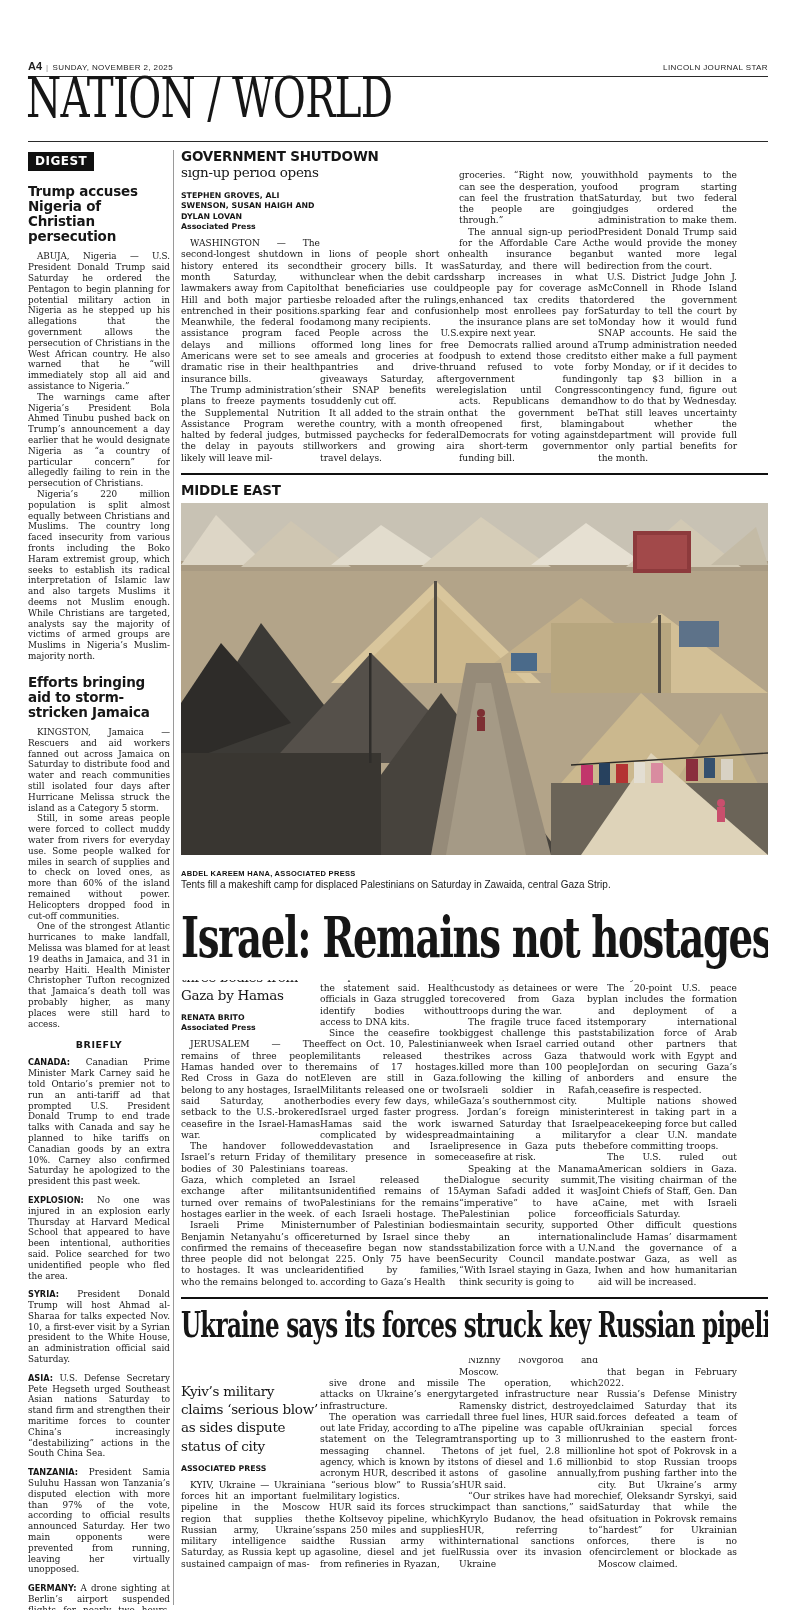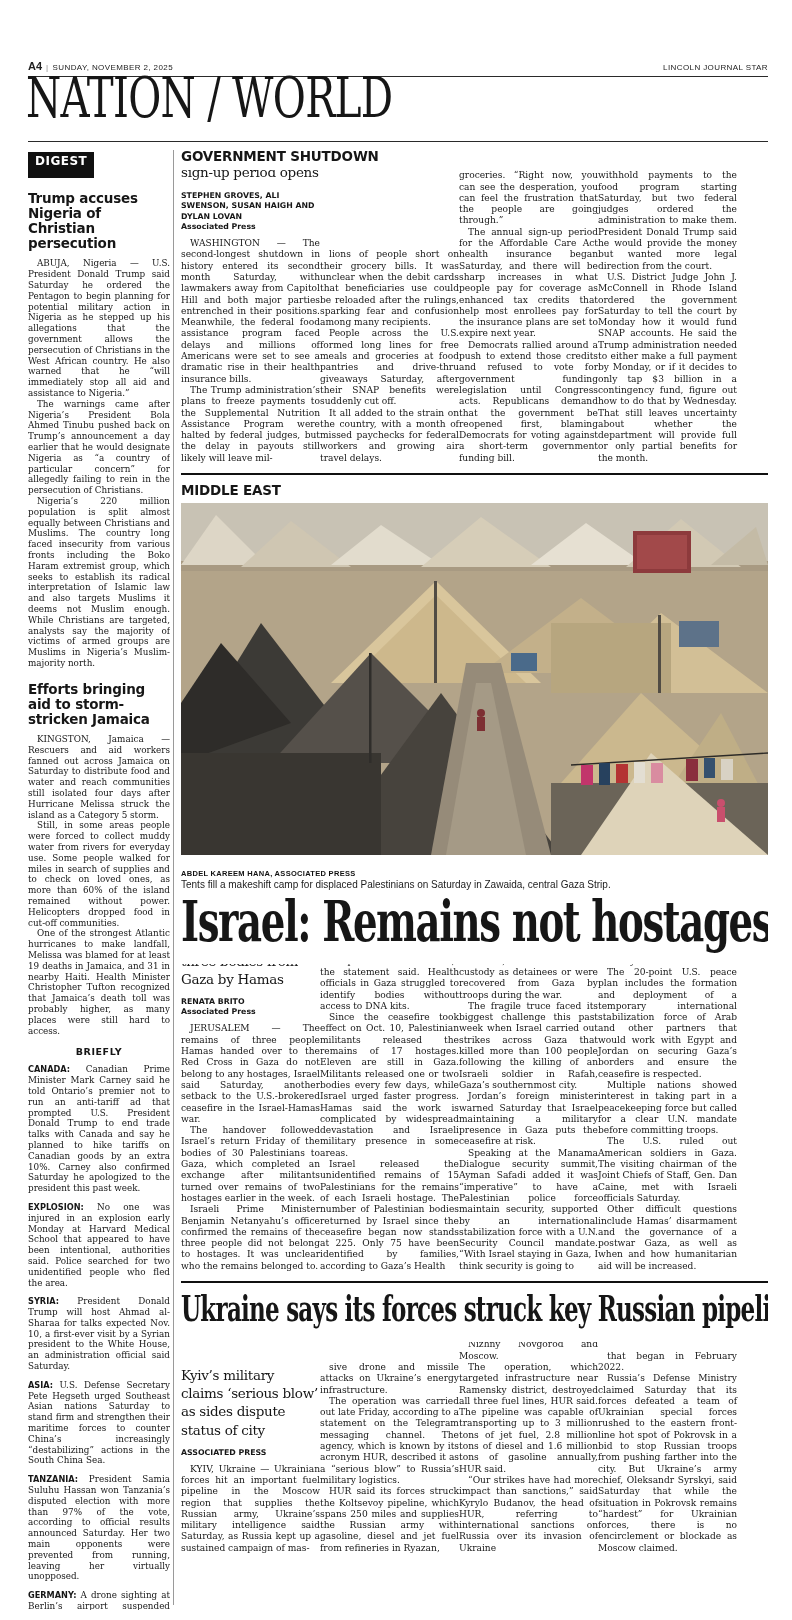--- a/index.html
+++ b/index.html
@@ -12,21 +12,21 @@
   .pageno{font-weight:bold;font-size:11px;letter-spacing:0;}
   .topbar .sep{color:#888;margin:0 4px;}
   .rule-thin{position:absolute;left:28px;width:740px;height:1px;background:#2a2a2a;}
   .masthead{position:absolute;left:26px;top:70px;height:58px;}
   .masthead span{display:inline-block;white-space:nowrap;font-family:"DejaVu Serif",serif;
           font-size:56px;line-height:1;letter-spacing:-1px;transform:scaleX(.72);transform-origin:0 50%;}
   
   .digest{position:absolute;left:28px;top:150px;width:142px;height:1460px;overflow:hidden;}
   .digest-label{display:inline-block;background:#101010;color:#fff;
           font-family:"DejaVu Sans",sans-serif;font-weight:bold;font-size:12px;
-          letter-spacing:.5px;padding:2px 7px 10px;}
+          letter-spacing:.5px;padding:2px 7px 3px;}
   .dg-head{font-family:"DejaVu Sans",sans-serif;font-weight:bold;font-size:13.5px;
           line-height:1.12;letter-spacing:-.2px;margin:13px 0 7px;}
   .digest .para,.brief{font-size:8.8px;line-height:10.8px;text-align:justify;margin:0;}
   .digest .para{text-indent:9px;}
   .brief{margin:0 0 8px;}
   .brief b{font-family:"DejaVu Sans",sans-serif;font-size:8.2px;}
   .briefly-label{text-align:center;font-family:"DejaVu Sans",sans-serif;font-weight:bold;
           font-size:9.5px;letter-spacing:.6px;margin:10px 0 7px;}
   .vdivider{position:absolute;left:173px;top:150px;width:1px;height:1455px;background:#9a9a9a;}
   
@@ -43,21 +43,21 @@
   .col .para{font-size:9.1px;line-height:11.3px;text-align:justify;text-indent:9px;margin:0;}
   .deck{font-size:13.5px;line-height:1.34;letter-spacing:-.3px;margin:3px 0 9px;}
   .byline{font-family:"DejaVu Sans",sans-serif;font-weight:bold;font-size:7.8px;line-height:1.35;margin:0;}
   .byorg{font-family:"DejaVu Sans",sans-serif;font-weight:bold;font-size:7.8px;margin:0 0 7px;}
   .hrule{height:2px;background:#101010;margin:9px 0 7px;}
   .sect-label{font-family:"DejaVu Sans",sans-serif;font-weight:bold;font-size:13.5px;
           letter-spacing:-.2px;margin:0 0 5px;}
   .photo{width:587px;height:352px;display:block;}
   .credit{font-family:"Liberation Sans",sans-serif;font-weight:bold;font-size:7.5px;
           letter-spacing:.3px;margin:14px 0 1px;color:#111;}
-  .caption{font-family:"Liberation Sans",sans-serif;font-size:10px;color:#1c1c1c;margin:1px 0 2px;}
+  .caption{font-family:"Liberation Sans",sans-serif;font-size:10px;color:#1c1c1c;margin:1px 0 18px;}
   .cols-snap{height:294px;} .cols-isr{height:308px;} .cols-ukr{height:212px;}
 </style>
 </head>
 <body>
 
 <div class="page">
 
   <div class="topbar">
     <div>
       <span class="pageno">A4</span><span class="sep">|</span><span>SUNDAY, NOVEMBER 2, 2025</span>
@@ -79,21 +79,21 @@
         <p class="para">Nigeria’s 220 million population is split almost equally between Christians and Muslims. The country long faced insecurity from various fronts including the Boko Haram extremist group, which seeks to establish its radical interpretation of Islamic law and also targets Muslims it deems not Muslim enough. While Christians are targeted, analysts say the majority of victims of armed groups are Muslims in Nigeria’s Muslim-majority north.</p>
       </div>
     <h3 class="dg-head">Efforts bringing aid to storm-stricken Jamaica</h3>
     <div>
         <p class="para">KINGSTON, Jamaica — Rescuers and aid workers fanned out across Jamaica on Saturday to distribute food and water and reach communities still isolated four days after Hurricane Melissa struck the island as a Category 5 storm.</p>
         <p class="para">Still, in some areas people were forced to collect muddy water from rivers for everyday use. Some people walked for miles in search of supplies and to check on loved ones, as more than 60% of the island remained without power. Helicopters dropped food in cut-off communities.</p>
         <p class="para">One of the strongest Atlantic hurricanes to make landfall, Melissa was blamed for at least 19 deaths in Jamaica, and 31 in nearby Haiti. Health Minister Christopher Tufton recognized that Jamaica’s death toll was probably higher, as many places were still hard to access.</p>
       </div>
     <div class="briefly-label">BRIEFLY</div>
     <p class="brief"><b>CANADA:</b> <span>Canadian Prime Minister Mark Carney said he told Ontario’s premier not to run an anti-tariff ad that prompted U.S. President Donald Trump to end trade talks with Canada and say he planned to hike tariffs on Canadian goods by an extra 10%. Carney also confirmed Saturday he apologized to the president this past week.</span></p>
-    <p class="brief"><b>EXPLOSION:</b> <span>No one was injured in an explosion early Monday at Harvard Medical School that appeared to have been intentional, authorities said. Police searched for two unidentified people who fled the area.</span></p>
+    <p class="brief"><b>EXPLOSION:</b> <span>No one was injured in an explosion early Thursday at Harvard Medical School that appeared to have been intentional, authorities said. Police searched for two unidentified people who fled the area.</span></p>
     <p class="brief"><b>SYRIA:</b> <span>President Donald Trump will host Ahmad al-Sharaa for talks expected Nov. 10, a first-ever visit by a Syrian president to the White House, an administration official said Saturday.</span></p>
     <p class="brief"><b>ASIA:</b> <span>U.S. Defense Secretary Pete Hegseth urged Southeast Asian nations Saturday to stand firm and strengthen their maritime forces to counter China’s increasingly “destabilizing” actions in the South China Sea.</span></p>
     <p class="brief"><b>TANZANIA:</b> <span>President Samia Suluhu Hassan won Tanzania’s disputed election with more than 97% of the vote, according to official results announced Saturday. Her two main opponents were prevented from running, leaving her virtually unopposed.</span></p>
     <p class="brief"><b>GERMANY:</b> <span>A drone sighting at Berlin’s airport suspended flights for nearly two hours, according to the news agency dpa, before air travel returned to normal Saturday morning.</span></p>
     
     
   </aside>
 
   <div class="vdivider"></div>
 

